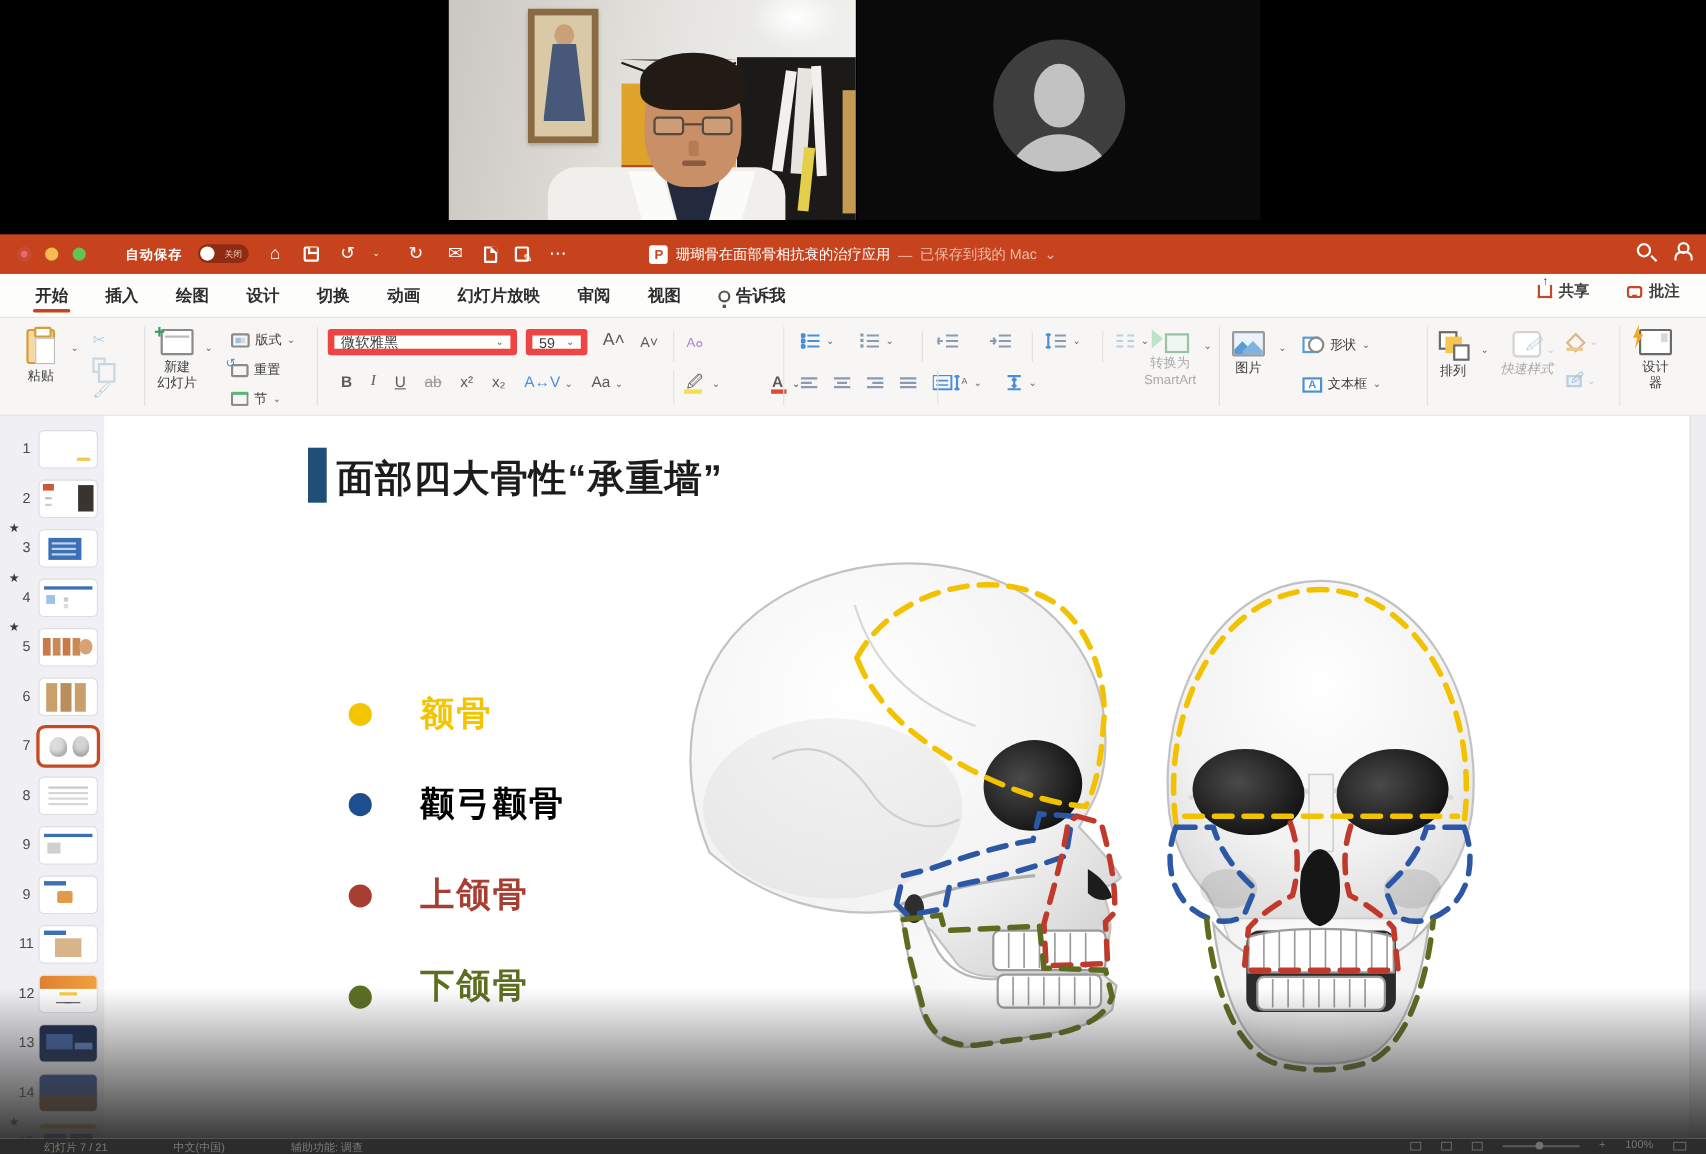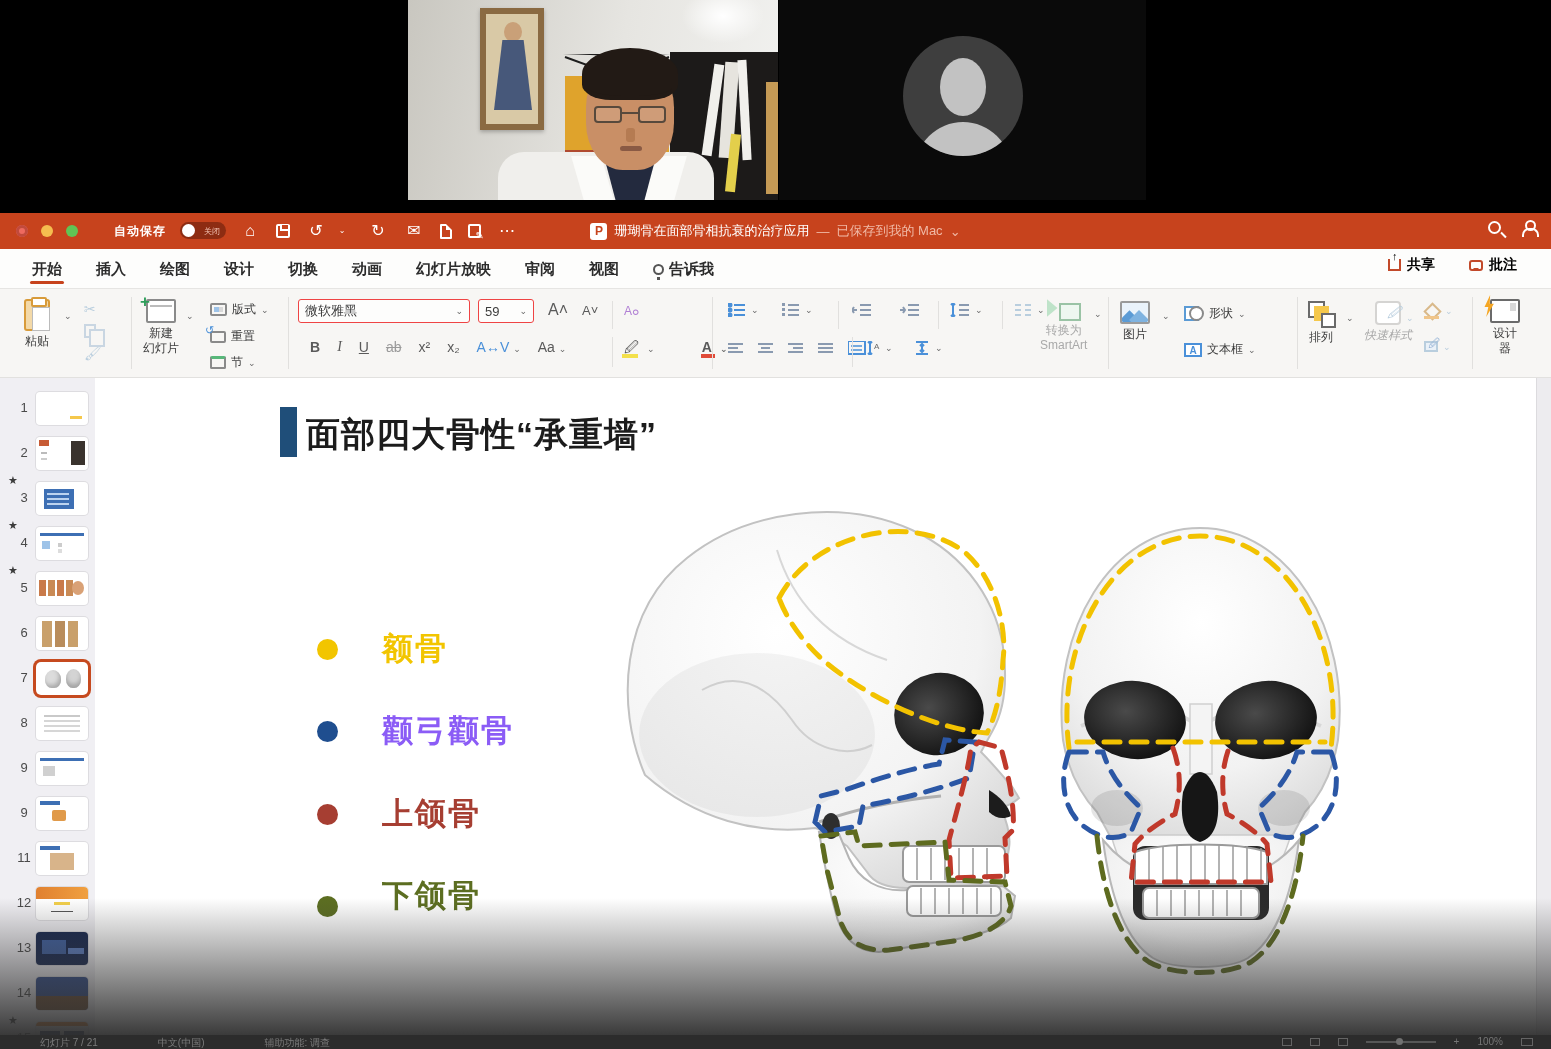--- a/index.html
+++ b/index.html
@@ -79,21 +79,21 @@
   .ic-person:before { content:""; position:absolute; left:4px; top:0; width:7px; height:7px; border:2px solid #fff; border-radius:50%; }
   .ic-person:after { content:""; position:absolute; left:1px; top:8px; width:13px; height:7px; border:2px solid #fff; border-bottom:none; border-radius:7px 7px 0 0; }
 
   
   .tabrow { position:absolute; left:0; top:249px; width:1551px; height:40px; background:#fdfdfc; border-bottom:1px solid #e6e5e3; }
   .tabs { position:absolute; left:30px; top:0; height:40px; display:flex; gap:30px; align-items:center; }
   .tab { font-size:15px; color:#2c2c2c; font-weight:bold; position:relative; padding:9px 2px; cursor:default; }
   .tab.active:after { content:""; position:absolute; left:0; right:0; bottom:4px; height:3px; border-radius:2px; background:#c7431d; }
   .bulb { display:inline-block; width:11px; height:11px; border:2px solid #555; border-radius:50%; position:relative; margin-right:5px; vertical-align:-1px; }
   .bulb:after { content:""; position:absolute; left:2px; top:11px; width:3px; height:3px; background:#555; }
-  .tab-actions { position:absolute; right:34px; top:0; height:32px; display:flex; gap:34px; align-items:center; color:#000000; font-size:14px; font-weight:bold; }
+  .tab-actions { position:absolute; right:24px; top:0; height:32px; display:flex; gap:34px; align-items:center; color:#404040; font-size:14px; font-weight:bold; }
   .ta { display:flex; gap:6px; align-items:center; }
   .ic-share { width:13px; height:12px; border:2px solid #c2492a; border-top:none; position:relative; }
   .ic-share:before { content:"↑"; position:absolute; left:2px; top:-9px; font-size:11px; }
   .ic-comment { width:14px; height:11px; border:2px solid #c2492a; border-radius:3px; position:relative; }
   .ic-comment:after { content:""; position:absolute; left:2px; bottom:-5px; border:3px solid transparent; border-top-color:#c2492a; }
 
   
   .ribbon { position:absolute; left:0; top:289px; width:1551px; height:89px; background:#f7f6f4; border-bottom:1px solid #e2e1df; font-size:12px; color:#3d3d3d; }
   .rdiv { position:absolute; top:8px; bottom:8px; width:1px; background:#e1e0de; }
   .bigbtn { position:absolute; display:flex; flex-direction:column; align-items:center; gap:3px; }
@@ -110,21 +110,21 @@
   .ic-newslide:before { content:""; position:absolute; left:2px; top:4px; width:22px; height:2px; background:#bbb; }
   .ic-newslide .plus { position:absolute; left:-8px; top:-9px; color:#2e9e5b; font-size:17px; font-weight:bold; }
   .rowbtn { position:absolute; display:flex; align-items:center; gap:5px; white-space:nowrap; }
   .ic-layout { width:17px; height:13px; border:2px solid #8a8a8a; border-radius:2px; position:relative; }
   .ic-layout:before { content:""; position:absolute; left:2px; top:2px; width:5px; height:5px; background:#9ec3e8; }
   .ic-layout:after { content:""; position:absolute; right:2px; top:2px; width:4px; height:5px; background:#d8d8d8; }
   .ic-reset { width:16px; height:12px; border:2px solid #8a8a8a; border-radius:2px; position:relative; }
   .ic-reset:before { content:"↺"; position:absolute; left:-7px; top:-9px; color:#4a90d9; font-size:11px; }
   .ic-section { width:16px; height:13px; border:2px solid #8a8a8a; border-radius:2px; border-top:3px solid #58b87a; }
   .vchev { font-size:9px; color:#6a6a6a; }
-  .fontbox { position:absolute; height:24px; border:1px solid #ef4444; border-radius:3px; background:#fdfdfc; display:flex; align-items:center; padding:0 6px; gap:6px; font-size:13px; color:#3d3d3d; justify-content:space-between; }
+  .fontbox { position:absolute; height:24px; border:6px solid #ef4444; border-radius:3px; background:#fdfdfc; display:flex; align-items:center; padding:0 6px; gap:6px; font-size:13px; color:#3d3d3d; justify-content:space-between; }
   .fmt { position:absolute; font-size:14px; color:#5a5a5a; }
   .fmtrow { position:absolute; display:flex; align-items:center; gap:17px; font-size:14px; color:#5a5a5a; }
   .fB { font-weight:bold; } .fI { font-style:italic; font-family:"Liberation Serif",serif; } .fU { text-decoration:underline; }
   .fS { text-decoration:line-through; color:#9a9a9a; }
   .hl { position:relative; } .hl:after { content:""; position:absolute; left:-2px; bottom:-3px; width:16px; height:4px; background:#f3e04b; }
   .fc { position:relative; font-weight:bold; } .fc:after { content:""; position:absolute; left:-1px; bottom:-3px; width:14px; height:4px; background:#e04b38; }
   svg.li { display:block; }
   .smartart { position:absolute; display:flex; flex-direction:column; align-items:center; }
   .ic-smartart { width:34px; height:26px; position:relative; }
   .ic-smartart:before { content:""; position:absolute; left:0; top:2px; width:18px; height:18px; background:#bfe3c9; clip-path:polygon(0 0,60% 50%,0 100%); }
@@ -638,21 +638,21 @@
         <span class="title-bar"></span>
         <span class="title-text">面部四大骨性“承重墙”</span>
       </div>
       <div id="legend">
           <div class="legend-item" style="top: 250px;">
             <span class="legend-dot" style="background: rgb(242, 197, 0);"></span>
             <span class="legend-label" style="color: rgb(242, 197, 0);">额骨</span>
           </div>
           <div class="legend-item" style="top: 332px;">
             <span class="legend-dot" style="background: rgb(31, 78, 143);"></span>
-            <span class="legend-label" style="color: #8b5cf6;">颧弓颧骨</span>
+            <span class="legend-label" style="color: #000000;">颧弓颧骨</span>
           </div>
           <div class="legend-item" style="top: 415px;">
             <span class="legend-dot" style="background: rgb(166, 62, 50);"></span>
             <span class="legend-label" style="color: rgb(166, 62, 50);">上颌骨</span>
           </div>
           <div class="legend-item" style="top: 497px; align-items: flex-end;">
             <span class="legend-dot" style="background: rgb(92, 110, 33);"></span>
             <span class="legend-label" style="color: rgb(92, 110, 33);">下颌骨</span>
           </div>
         </div>

